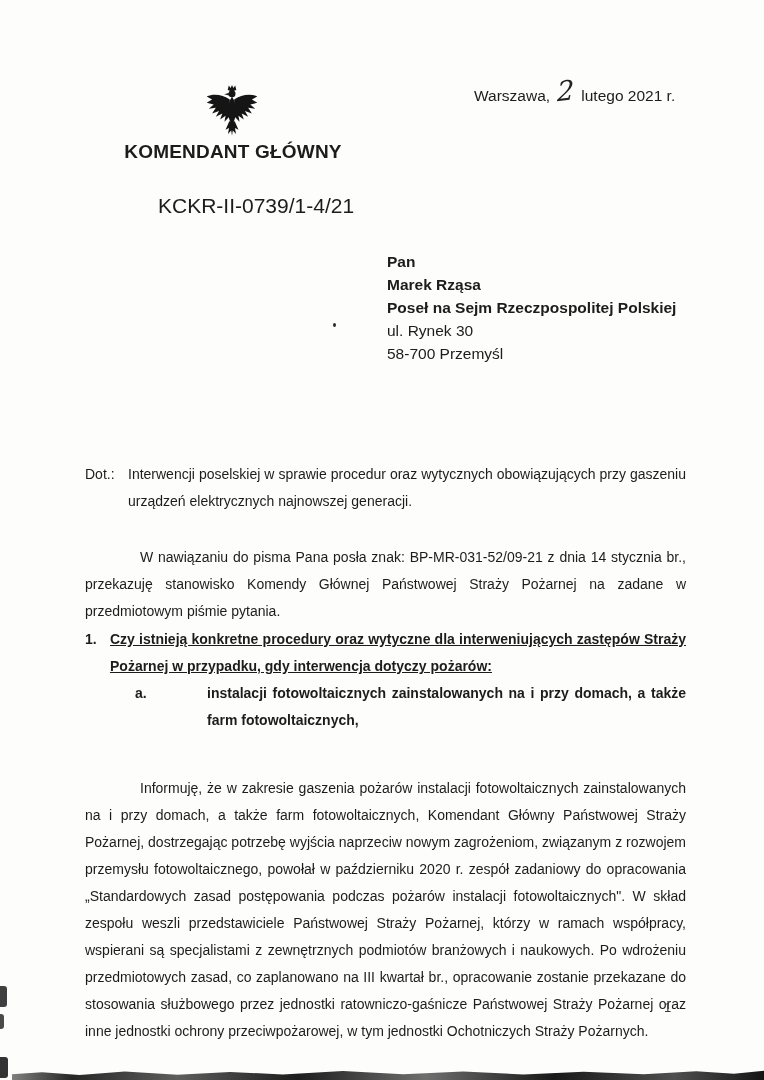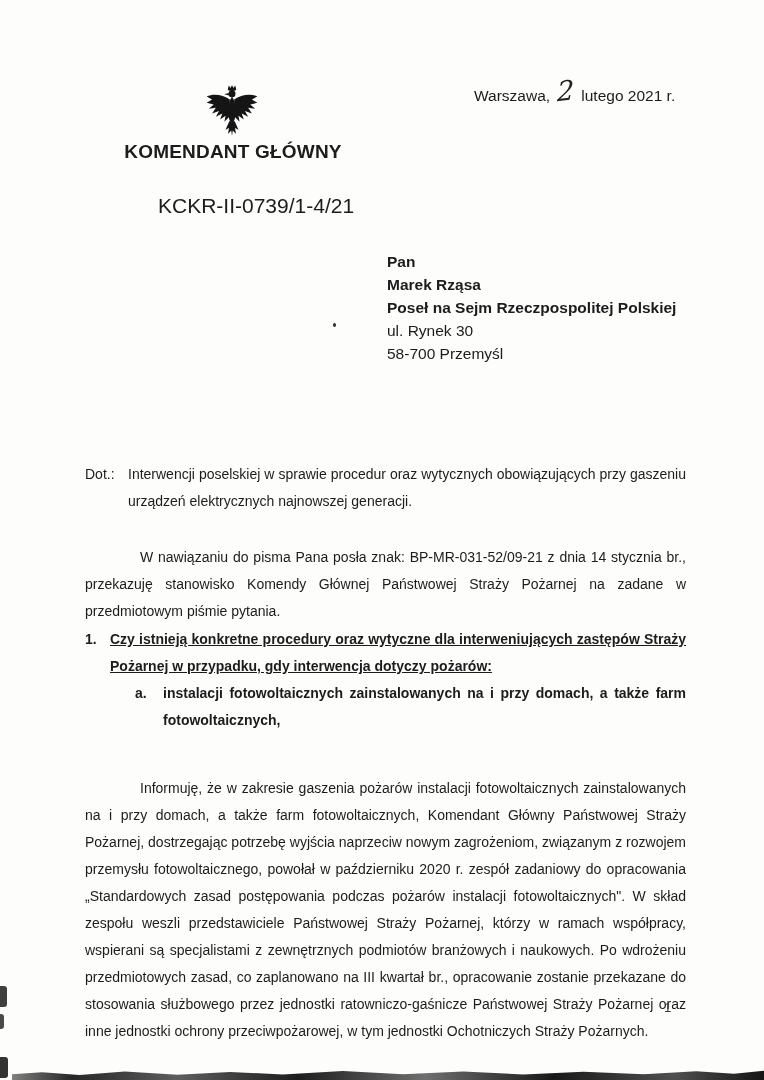--- a/index.html
+++ b/index.html
@@ -36,21 +36,21 @@
   .subject .txt{flex:1;}
 
   .intro{left:85px;top:544px;width:601px;text-indent:55px;}
 
   .question{left:85px;top:626px;width:601px;font-weight:bold;}
   .q-main{display:flex;}
   .q-main .num{width:25px;flex:0 0 25px;}
   .q-main .txt{flex:1;text-decoration:underline;}
   .q-sub{display:flex;margin-left:50px;}
   .q-sub .mk{width:28px;flex:0 0 28px;}
-  .q-sub .txt{flex:1;}
+  .q-sub .txt{flex:1;margin-left:44px;}
 
   .answer{left:85px;top:775px;width:601px;text-indent:55px;}
 
   .pagenum{left:664px;top:1000px;font-size:13px;color:#3a3a3a;}
 
   
   .art{background:#1d1d1d;}
   .art-bottom{
     left:12px;right:0;bottom:0;height:13px;
     background:linear-gradient(90deg,

